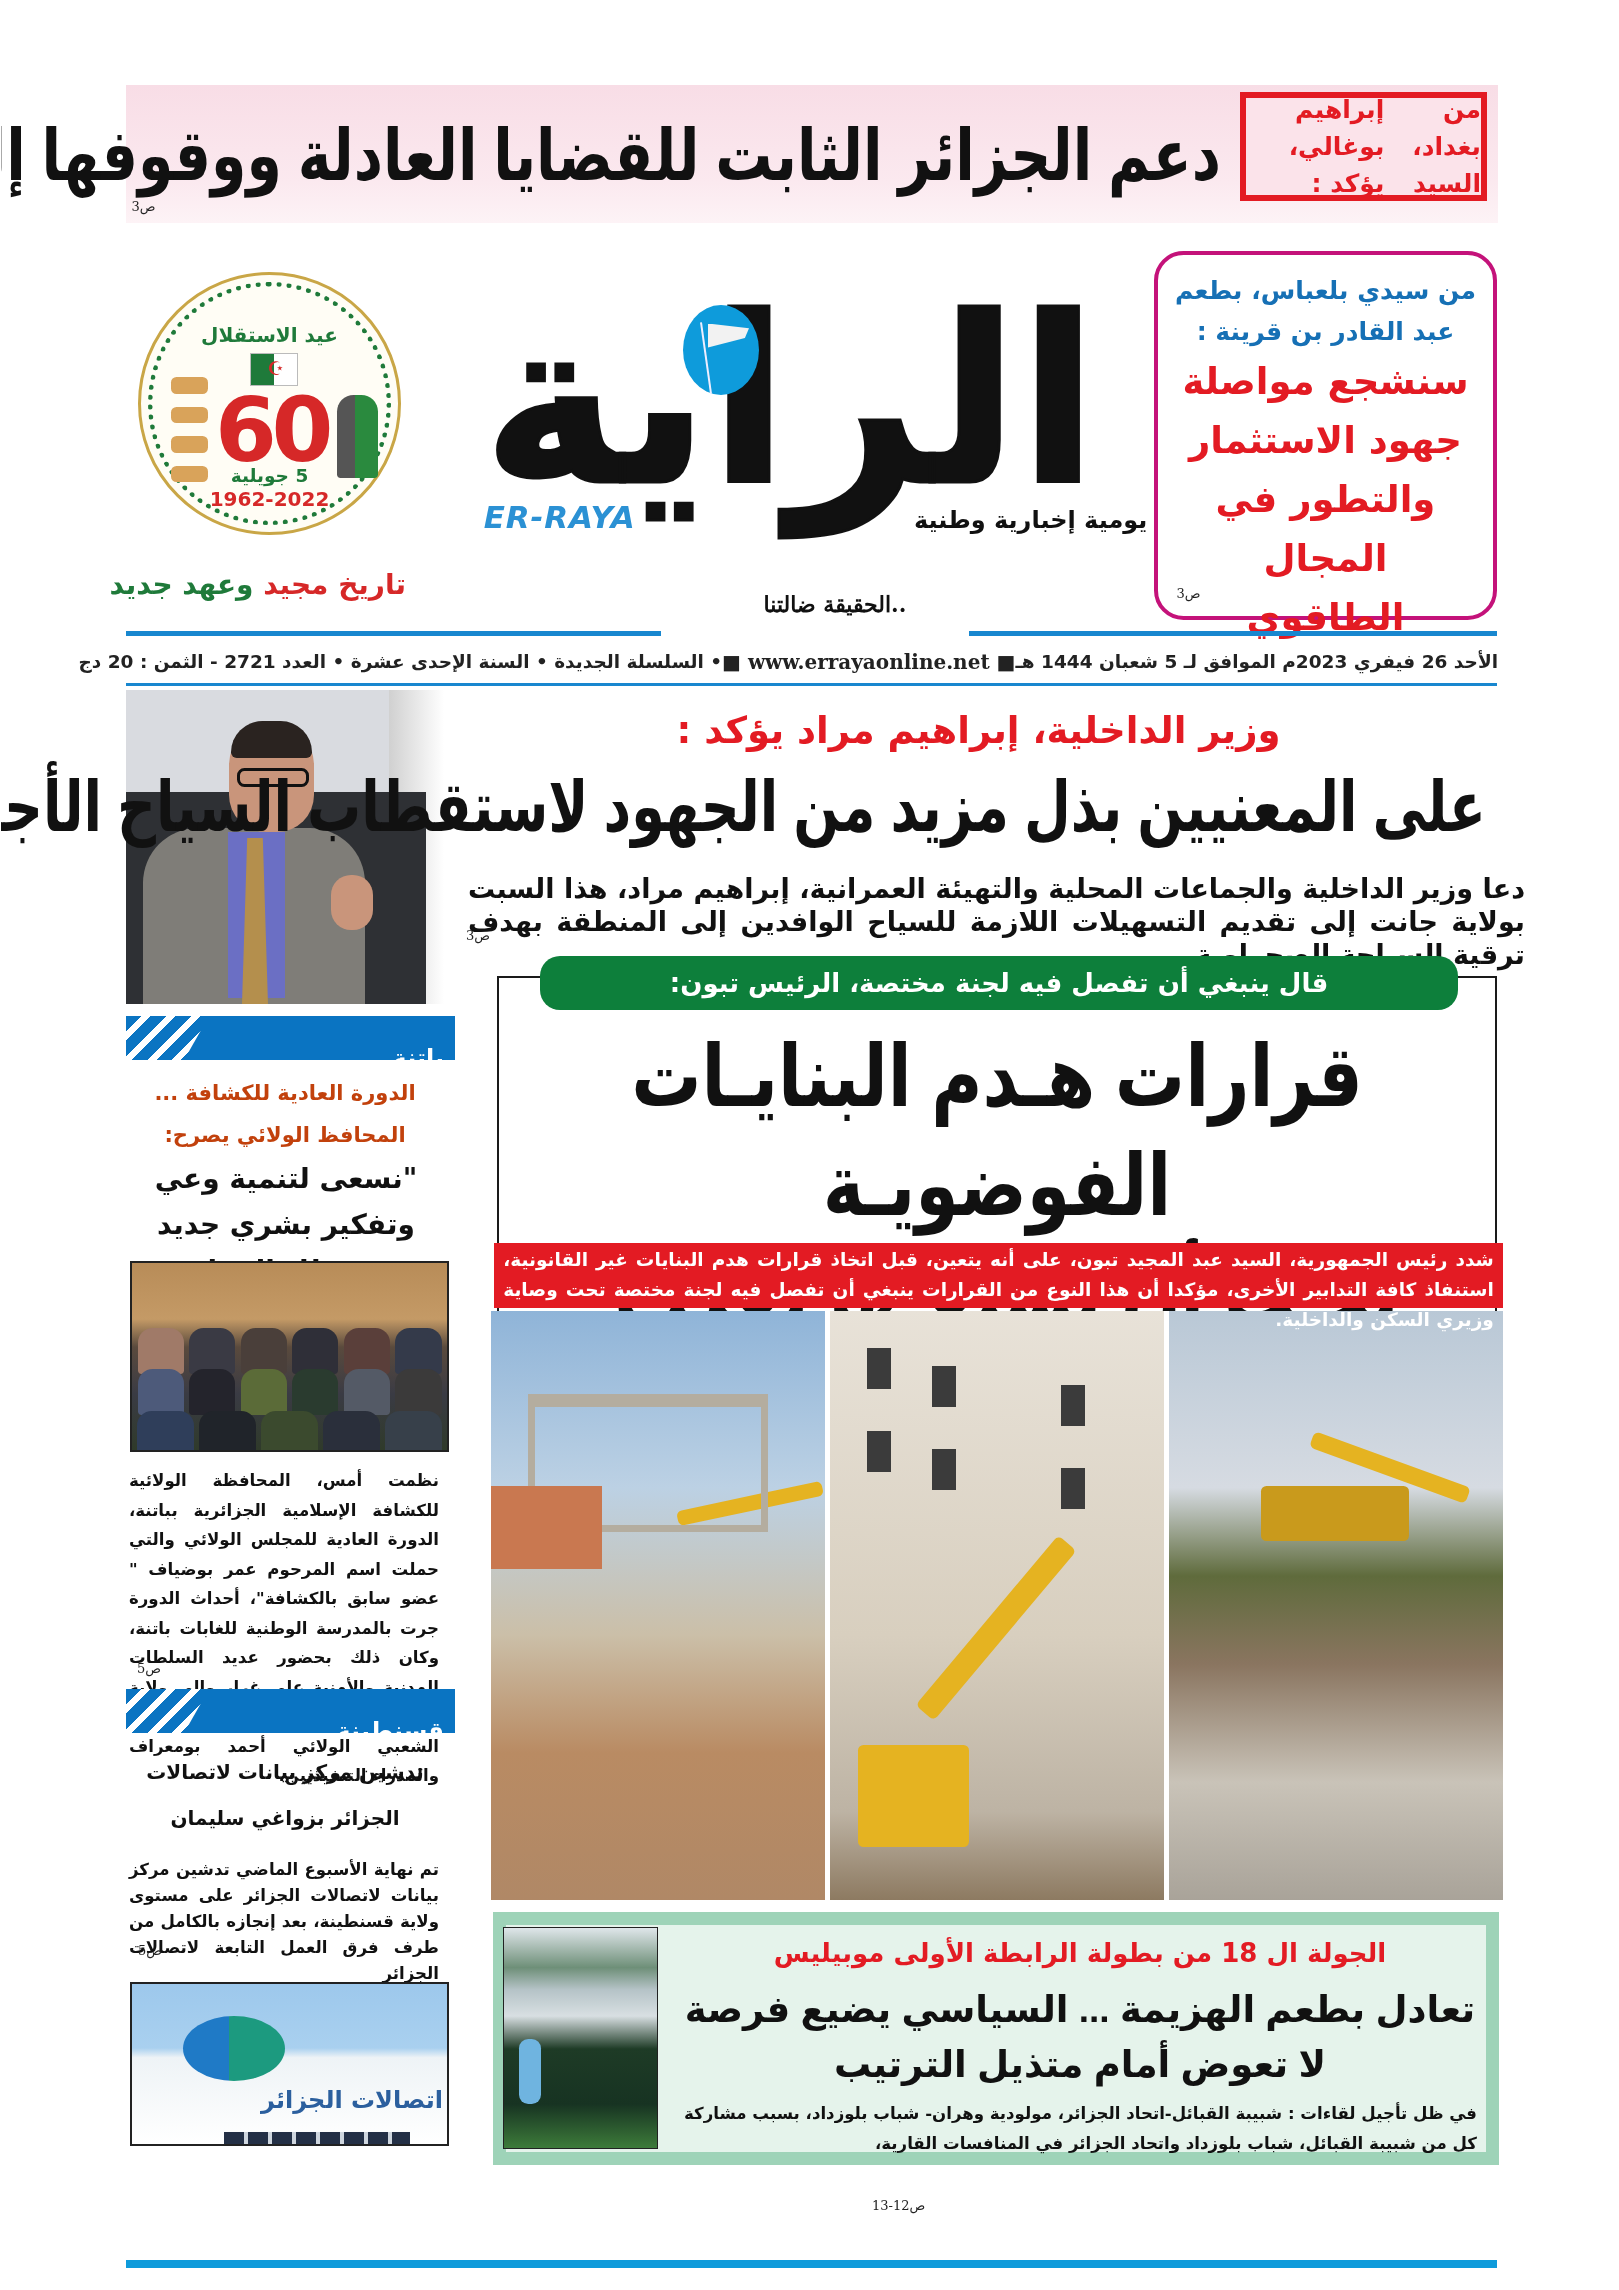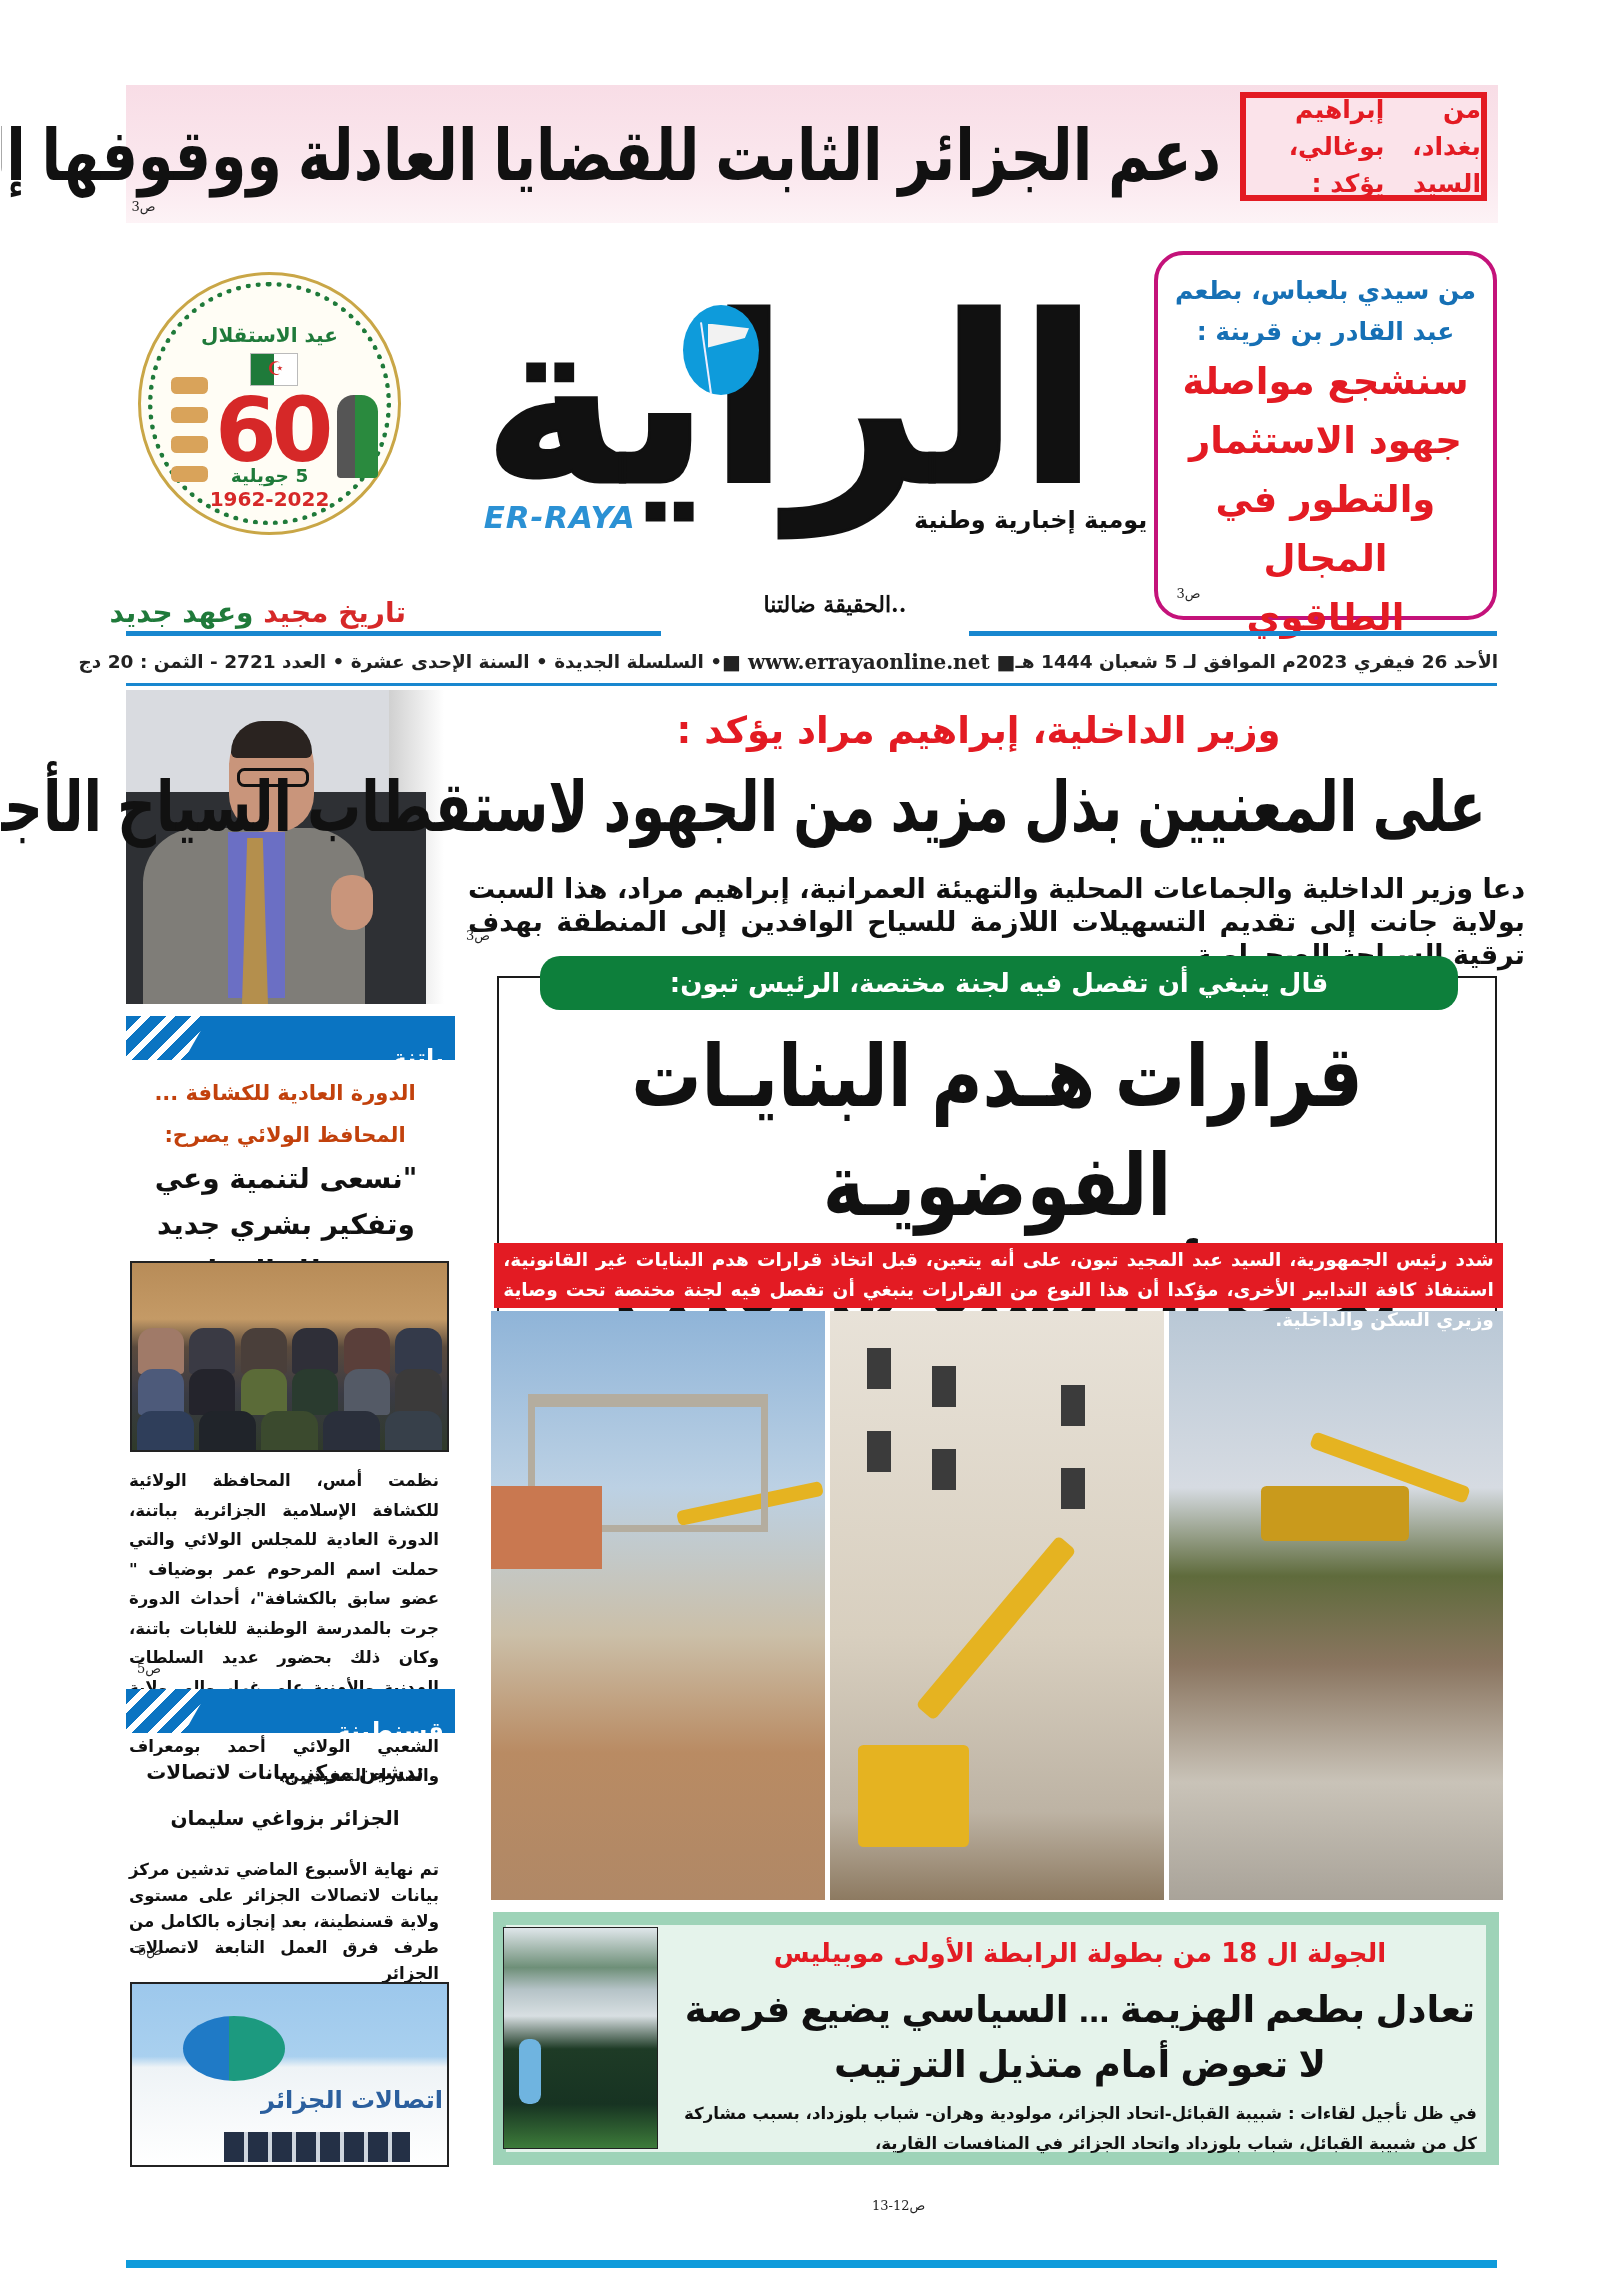--- a/index.html
+++ b/index.html
@@ -34,21 +34,21 @@
     font-size: 89px; font-weight: 700; line-height: 92px; color: #1f7a3a; letter-spacing: -5.5px; }
   #emblem-sixty span:first-child { color: #d62828; }
   #emblem-date { position: absolute; top: 190px; width: 100%; text-align: center; color: #1f7a3a;
     font-weight: 700; font-size: 18.5px; }
   #emblem-years { position: absolute; top: 212px; width: 100%; text-align: center; color: #d62828;
     font-weight: 700; font-size: 20px; direction: ltr; }
   #emblem-side { position: absolute; left: 29.5px; top: 102px; width: 37px; display: flex; flex-direction: column; gap: 13px; }
   #emblem-side i { display: block; height: 16.6px; background: #d9a35a; border-radius: 5.5px; }
   #emblem-soldiers { position: absolute; left: 196px; top: 120px; width: 41px; height: 83px;
     background: linear-gradient(90deg, #555 0 45%, #2a8a3e 45% 100%); border-radius: 16.6px 16.6px 3.7px 3.7px; }
-  #emblem-slogan { left: 129px; top: 568px; width: 277px; font-size: 28px; font-weight: 700; text-align: center; white-space: nowrap; margin-top: 28px; }
+  #emblem-slogan { left: 129px; top: 568px; width: 277px; font-size: 28px; font-weight: 700; text-align: center; white-space: nowrap; }
   #emblem-slogan .g { color: #1f7a3a; } #emblem-slogan .r { color: #d62828; }
 
   #logo { left: 480px; top: 277px; width: 655px; height: 277px; }
   #logo-word { position: absolute; right: 37px; top: -9.2px; font-size: 231px; font-weight: 900; line-height: 268px;
     color: #111; -webkit-text-stroke: 2.8px #111; text-shadow: 0 0 0 #fff; letter-spacing: -5.5px; }
   #logo-flag-circle { position: absolute; left: 203px; top: 28px; width: 76px; height: 90px; border-radius: 50%;
     background: #0e9bdb; }
   #logo-flag-circle::before { content: ""; position: absolute; left: 22px; top: 16.6px; width: 1.8px; height: 72px; background: #eef; transform: rotate(-8deg); }
   #logo-flag-circle::after { content: ""; position: absolute; left: 25px; top: 18.5px; width: 41px; height: 24px;
     background: #f2f2f2; clip-path: polygon(0 0, 100% 20%, 90% 60%, 0 100%); }
@@ -121,21 +121,21 @@
   #batna-photo { left: 130px; top: 1261px; width: 319px; height: 191px; border: 2.8px solid #222;
     background: linear-gradient(180deg, #b88c58 0%, #c49a66 30%, #5a4a3d 45%, #3a3b44 70%, #2f3a2a 100%); overflow: hidden; }
   #batna-photo .row { position: absolute; left: 5.5px; right: 5.5px; height: 46px; display: flex; gap: 5.5px; }
   #batna-photo .row i { flex: 1; border-radius: 14.8px 14.8px 3.7px 3.7px; }
   #batna-body { left: 129px; top: 1466px; width: 310px; font-size: 16.6px; line-height: 29.5px; font-weight: 700; text-align: justify; color: #111; }
   #batna-pageref { left: 137px; top: 1661px; }
 
   #const-headline { left: 126px; top: 1749px; width: 318px; text-align: center; font-size: 20px; font-weight: 900; line-height: 46px; color: #111; }
   #const-body { left: 129px; top: 1857px; width: 310px; font-size: 16.6px; line-height: 26px; font-weight: 700; text-align: justify; color: #111; }
   #const-pageref { left: 138px; top: 1943px; }
-  #telecom-photo { left: 130px; top: 1982px; width: 319px; height: 185px; border: 2.8px solid #222;
+  #telecom-photo { left: 130px; top: 1982px; width: 319px; height: 164px; border: 2.8px solid #222;
     background: linear-gradient(180deg, #9dc8ec 0%, #a9d0ef 40%, #eef3f6 46%, #ffffff 100%); overflow: hidden; }
   #telecom-photo .logo { position: absolute; left: 51px; top: 32px; width: 102px; height: 65px; border-radius: 50%;
     background: linear-gradient(90deg, #1f7ac6 0 45%, #1c9a7f 45% 100%); }
   #telecom-photo .sign { position: absolute; left: 129px; top: 102px; font-size: 24px; color: #2b5f9e; font-weight: 700; }
   #telecom-photo .floor { position: absolute; left: 92px; right: 37px; height: 29.5px; background: repeating-linear-gradient(90deg, #243046 0 20px, #cfd6de 20px 24px); }
   #sports-box-inner { left: 506px; top: 1925px; width: 980px; height: 227px; background: #e5f3eb; }
   #sports-frame { left: 493px; top: 1912px; width: 1006px; height: 253px; background: #9ed3b8; }
   #sports-photo { left: 503px; top: 1927px; width: 155px; height: 222px; border: 1.8px solid #222;
     background: linear-gradient(180deg, #dfe6ea 0%, #6e8f78 18%, #b5c3c7 28%, #d8dfe2 40%, #1e3b26 55%, #173322 80%, #3d7b3a 100%); overflow: hidden; }
   #sports-photo .keeper { position: absolute; left: 14.8px; top: 111px; width: 22px; height: 65px; background: #6fb4e0; border-radius: 9.2px; }

